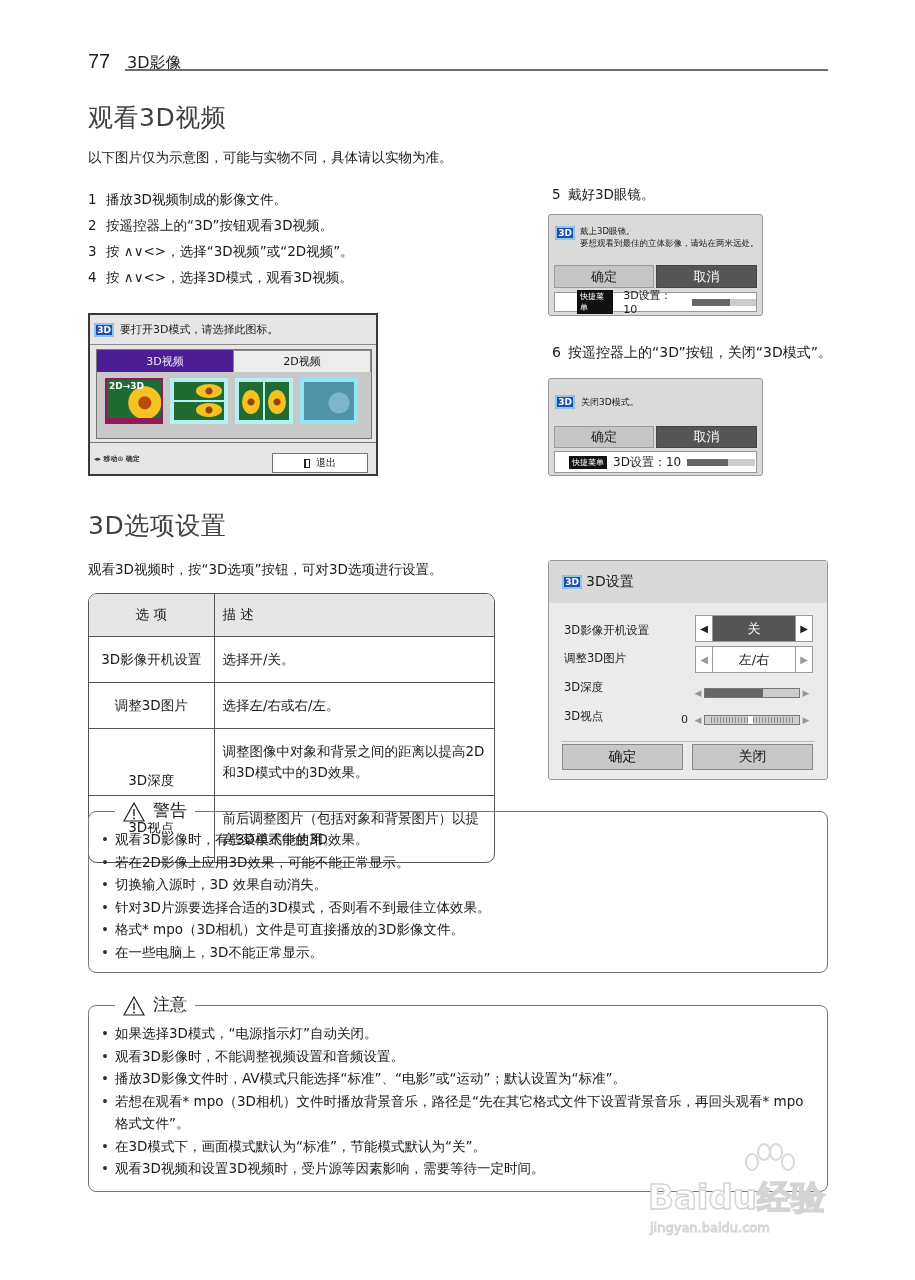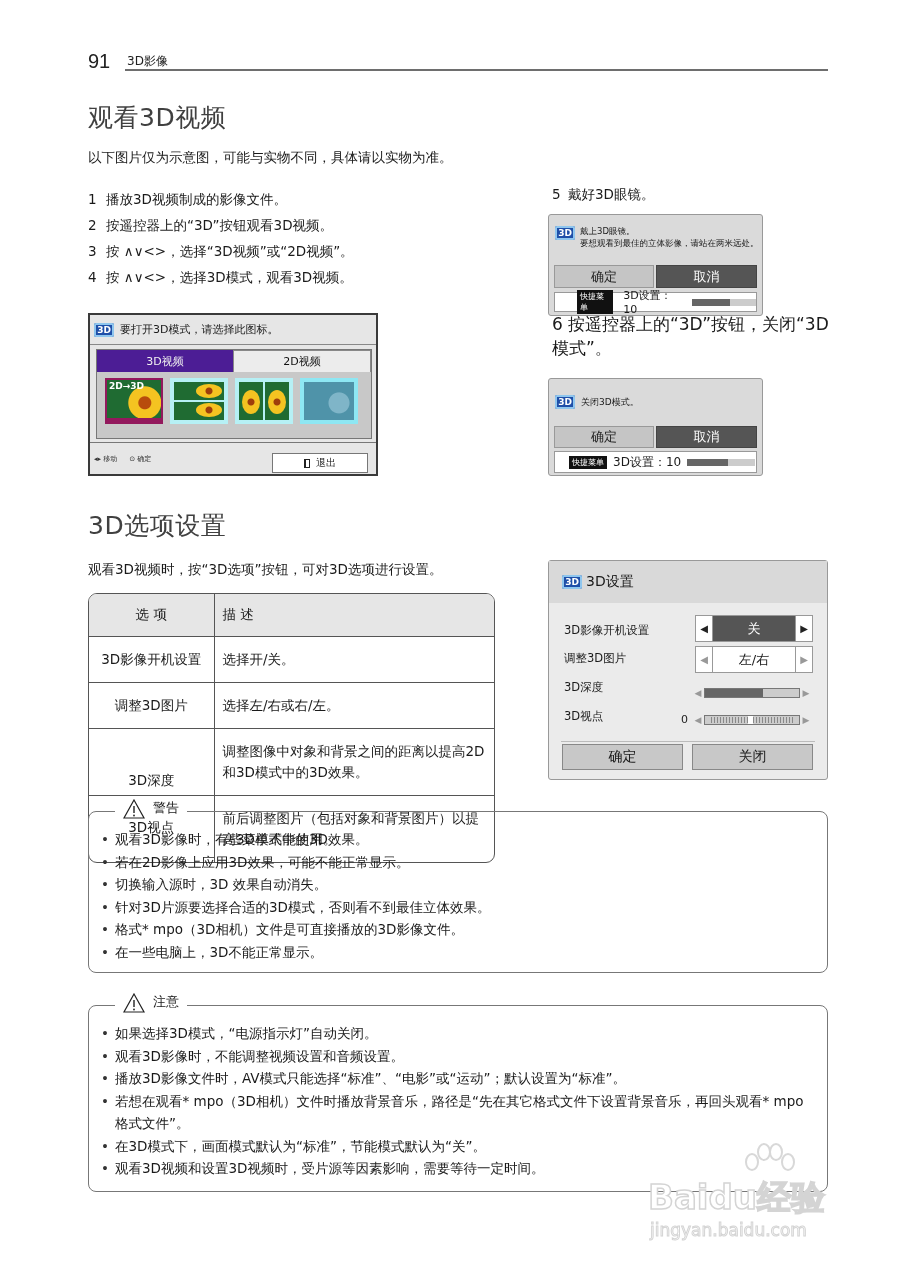--- a/index.html
+++ b/index.html
@@ -2,21 +2,21 @@
 <html><head>
 <meta charset="utf-8">
 <style>
   * { box-sizing: border-box; margin: 0; padding: 0; }
   html, body { width: 915px; height: 1280px; background: #ffffff; }
   body { position: relative; font-family: "DejaVu Sans", "Liberation Sans", sans-serif; color: #1a1a1a; overflow: hidden; }
   .abs { position: absolute; }
 
   
   .page-num { left: 88px; top: 50px; font-size: 20px; color: #222; font-family: "Liberation Sans", sans-serif; }
-  .chapter { left: 127px; top: 53px; font-size: 12px; color: #222; }
+  .chapter { left: 127px; top: 53px; font-size: 16px; color: #222; }
   .header-line { left: 125px; top: 69px; width: 703px; height: 2px; background: #6e6e6e; }
 
   .h1 { font-size: 25px; color: #404040; font-weight: normal; letter-spacing: 0.5px; }
   .para { font-size: 13.5px; color: #1a1a1a; }
 
   .steps { left: 88px; top: 186px; font-size: 13.5px; line-height: 26px; }
   .steps .n { display: inline-block; width: 18px; }
   .icon3d { display: inline-block; width: 20px; height: 14px; background: #1f4fa8; color: #fff; border-radius: 2px; font-size: 9px; font-weight: bold; text-align: center; line-height: 14px; vertical-align: middle; box-shadow: inset 0 0 0 2px #8fc6ee; }
   .tv-btn { display: flex; align-items: center; justify-content: center; font-size: 13px; }
   .btn-light { background: #c5c5c5; color: #222; border: 1px solid #999; }
@@ -44,33 +44,33 @@
   .thumb.t2 .pic::before, .thumb.t2 .pic::after { content: ""; position: absolute; left: 22px; width: 26px; height: 14px; border-radius: 50%; background: radial-gradient(circle, #9e3e0b 0 3px, #f4c321 4px); }
   .thumb.t2 .pic::before { top: 2px; }
   .thumb.t2 .pic::after { top: 21px; }
   .thumb.t3 .pic { width: 100%; height: 100%; background: linear-gradient(90deg, #1f6b32 0, #1f6b32 48%, #b6f0f5 48%, #b6f0f5 52%, #1f6b32 52%); position: relative; }
   .thumb.t3 .pic::before, .thumb.t3 .pic::after { content: ""; position: absolute; top: 8px; width: 18px; height: 24px; border-radius: 50%; background: radial-gradient(circle, #9e3e0b 0 3px, #f4c321 4px); }
   .thumb.t3 .pic::before { left: 3px; }
   .thumb.t3 .pic::after { left: 29px; }
   .thumb.t4 { background: #8ee7f3; padding: 4px; }
   .thumb.t4 .pic { width: 100%; height: 100%; background: radial-gradient(circle at 70% 55%, #7fb5c8 0 10px, #4f93a9 11px); }
   .sel-foot { position: absolute; left: 0; right: 0; top: 127px; height: 32px; border-top: 1px solid #777; display: flex; align-items: center; padding-left: 4px; font-size: 7px; color: #333; }
-  .sel-foot span { margin-right: 12px; }
+  .sel-foot span { margin-right: 0; font-weight: bold; }
   .exit-btn { position: absolute; right: 8px; top: 138px; width: 96px; height: 20px; background: #fff; border: 1px solid #777; display: flex; align-items: center; justify-content: center; font-size: 10px; }
   .exit-btn .ico { display: inline-block; width: 6px; height: 9px; border: 1px solid #222; border-left-width: 2px; margin-right: 6px; }
 
   
   .step5-label { left: 552px; top: 186px; font-size: 13.5px; }
   .d5 { left: 548px; top: 214px; width: 215px; height: 102px; border-radius: 3px; background: #dadada; border: 1px solid #999; }
   .d5-msg { position: absolute; left: 6px; top: 10px; display: flex; font-size: 8.5px; line-height: 12px; }
   .d5-msg .icon3d { margin-right: 5px; margin-top: 1px; }
   .d5-btns { position: absolute; left: 5px; top: 50px; display: flex; gap: 2px; }
   .d5-quick { position: absolute; left: 5px; top: 77px; width: 203px; height: 20px; padding-left: 22px; }
 
-  .step6-label { left: 552px; top: 312px; font-size: 17px; line-height: 24px; width: 280px; }
+  .step6-label { left: 552px; top: 340px; font-size: 14px; line-height: 24px; width: 280px; }
   .d6 { left: 548px; top: 378px; width: 215px; height: 98px; border-radius: 3px; background: #dadada; border: 1px solid #999; }
   .d6-msg { position: absolute; left: 6px; top: 16px; font-size: 9px; display: flex; align-items: center; }
   .d6-msg .icon3d { margin-right: 6px; }
   .d6-btns { position: absolute; left: 5px; top: 47px; display: flex; gap: 2px; }
   .d6-quick { position: absolute; left: 5px; top: 72px; width: 203px; height: 22px; padding-left: 14px; font-size: 12px; }
 
   
   .opt-table { left: 88px; top: 593px; width: 407px; border: 1px solid #555; border-radius: 9px; overflow: hidden; font-size: 13.5px; }
   .opt-table table { width: 100%; border-collapse: collapse; }
   .opt-table td, .opt-table th { border-bottom: 1px solid #555; padding: 12px 8px; }
@@ -98,32 +98,32 @@
   .slider .track .fill { position: absolute; left: 0; top: 0; bottom: 0; width: 62%; background: #666; }
   .slider .track .ticks { position: absolute; left: 6px; right: 6px; top: 1px; bottom: 1px; background: repeating-linear-gradient(90deg, #888 0 1px, #ccc 1px 3px); }
   .slider .track .knob { position: absolute; left: 46%; top: 0; bottom: 0; width: 5px; background: #fff; }
   .slider .zero { font-size: 11px; color: #222; position: absolute; left: -11px; top: -1px; }
   .settings-sep { position: absolute; left: 12px; right: 12px; top: 180px; height: 1px; background: #bbb; }
   .settings-btns { position: absolute; left: 13px; top: 183px; display: flex; gap: 9px; }
   .settings-btns .tv-btn { width: 121px; height: 26px; background: #c8c8c8; border: 1px solid #888; font-size: 14px; }
 
   
   .box { left: 88px; width: 740px; border: 1px solid #777; border-radius: 8px; }
-  .box-title { position: absolute; left: 26px; top: -13px; background: #fff; padding: 0 8px; font-size: 13px; display: flex; align-items: flex-start; }
+  .box-title { position: absolute; left: 26px; top: -13px; background: #fff; padding: 0 8px; font-size: 17px; display: flex; align-items: flex-end; }
   .warn-icon { width: 22px; height: 20px; margin-right: 8px; }
   .box ul { list-style: none; padding: 16px 0 0 12px; font-size: 13.5px; line-height: 22.5px; }
   .box li { position: relative; padding-left: 14px; }
   .box li::before { content: "•"; position: absolute; left: 0; color: #333; }
 
   .watermark { left: 648px; top: 1140px; width: 220px; height: 120px; color: #ececec; }
 </style>
 </head>
 <body>
 
-<div class="abs page-num">91</div>
+<div class="abs page-num">77</div>
 <div class="abs chapter">3D影像</div>
 <div class="abs header-line"></div>
 
 <h1 class="abs h1" style="left:88px; top:101px;">观看3D视频</h1>
 <p class="abs para" style="left:88px; top:149px;">以下图片仅为示意图，可能与实物不同，具体请以实物为准。</p>
 
 <div class="abs steps">
   <div><span class="n">1</span><span>播放3D视频制成的影像文件。</span></div>
   <div><span class="n">2</span><span>按遥控器上的“3D”按钮观看3D视频。</span></div>
   <div><span class="n">3</span><span>按 ∧∨&lt;&gt;，选择“3D视频”或“2D视频”。</span></div>
@@ -325,14 +325,14 @@
 <div class="abs watermark">
   <svg width="60" height="40" style="position:absolute;left:90px;top:2px;" viewBox="0 0 60 40">
       <g fill="none" stroke="#d8d8d8" stroke-width="2">
         <ellipse cx="14" cy="20" rx="6" ry="8"></ellipse>
         <ellipse cx="26" cy="10" rx="6" ry="8"></ellipse>
         <ellipse cx="38" cy="10" rx="6" ry="8"></ellipse>
         <ellipse cx="50" cy="20" rx="6" ry="8"></ellipse>
       </g>
     </svg>
   <div style="position:absolute;left:0;top:35px;font-size:34px;font-weight:bold;color:#fff;-webkit-text-stroke:1.5px #d4d4d4;">Baidu经验</div>
-  <div style="position:absolute;left:2px;top:80px;font-size:17px;color:#fff;-webkit-text-stroke:1px #d4d4d4;">jingyan.baidu.com</div>
+  <div style="position:absolute;left:2px;top:80px;font-size:13px;color:#fff;-webkit-text-stroke:1px #d4d4d4;">jingyan.baidu.com</div>
 </div>
 
 </body></html>

